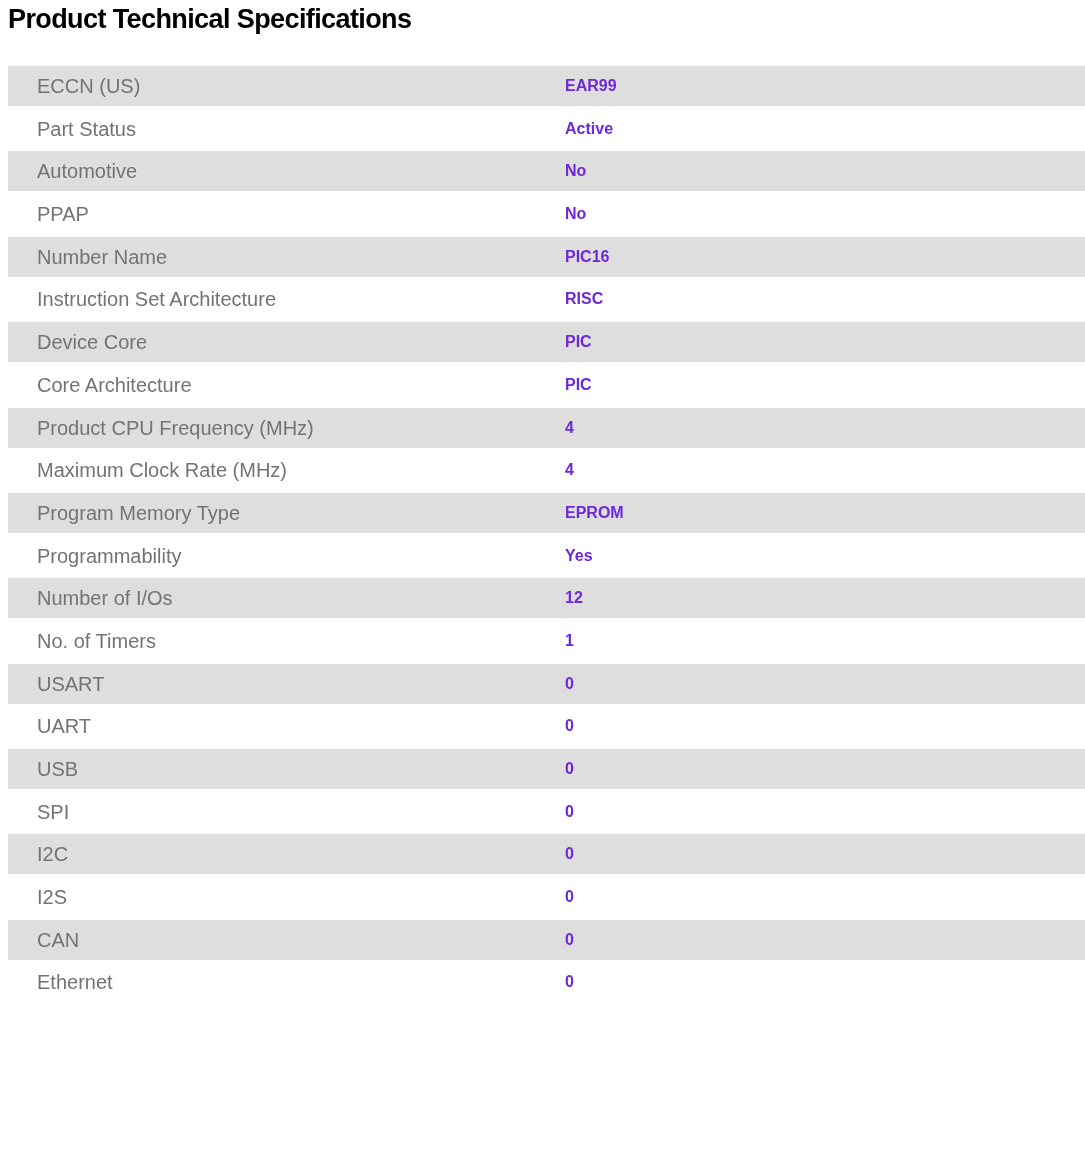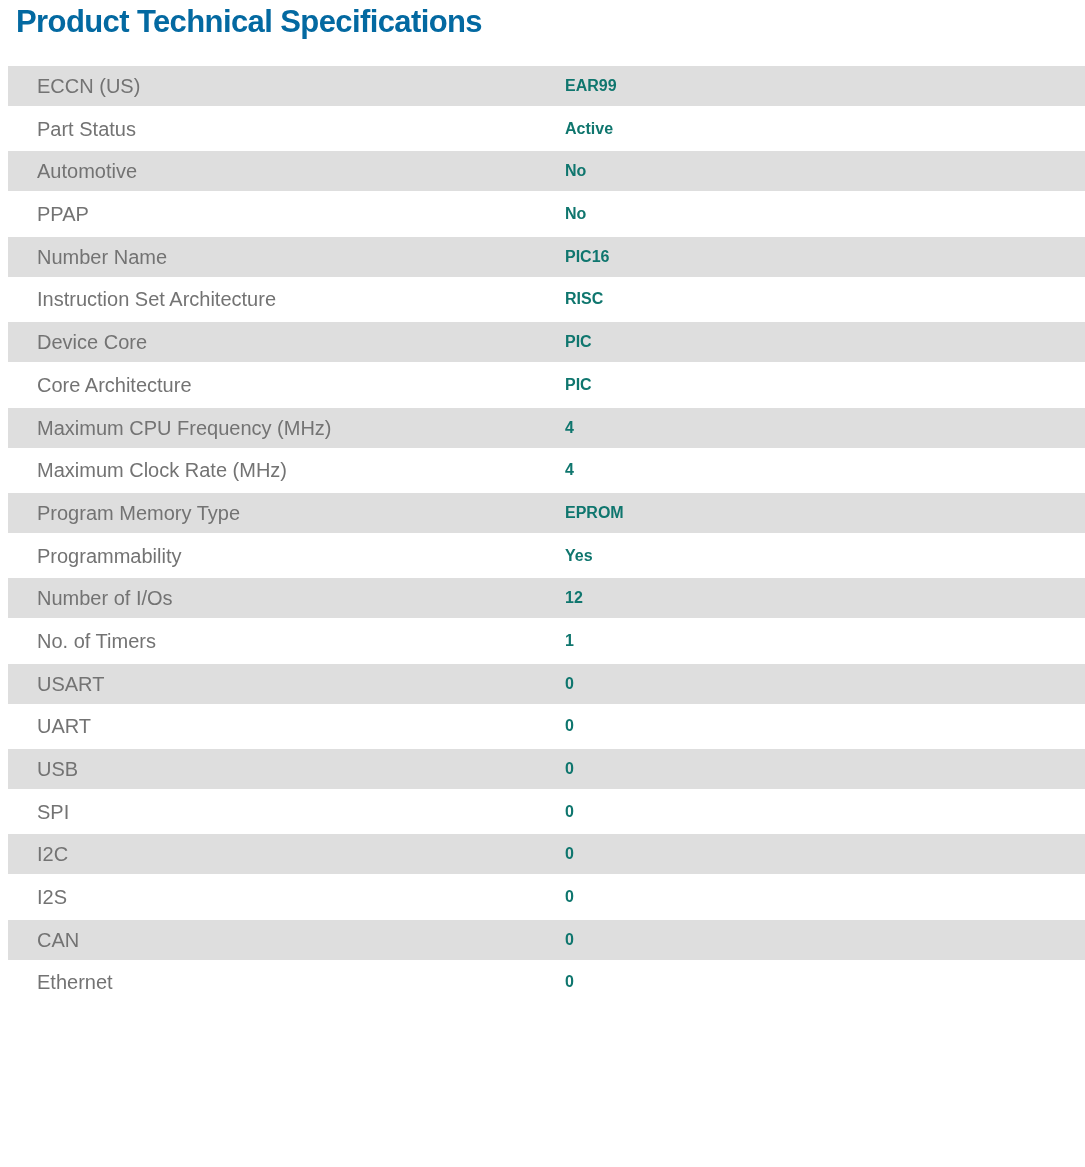--- a/index.html
+++ b/index.html
@@ -11,25 +11,25 @@
     font-family: "Liberation Sans", sans-serif;
   }
   .page {
     position: relative;
     width: 1085px;
     height: 1167px;
   }
   .page-title {
     position: absolute;
     top: 4px;
-    left: 16px;
-    font-size: 31px;
+    left: 8px;
+    font-size: 27px;
     font-weight: 700;
     letter-spacing: -0.6px;
-    color: #0369a1;
+    color: #000000;
   }
   .spec-table {
     position: absolute;
     top: 66px;
     left: 0;
     width: 1085px;
   }
   .spec-row {
     position: relative;
     height: 40px;
@@ -50,21 +50,21 @@
     color: #737373;
     white-space: nowrap;
   }
   .spec-value {
     position: absolute;
     left: 557px;
     top: 50%;
     transform: translateY(-50%);
     font-size: 16px;
     font-weight: 700;
-    color: #0f766e;
+    color: #6d28d9;
     white-space: nowrap;
   }
 </style>
 </head>
 <body>
 
 <div class="page">
   <h1 class="page-title">Product Technical Specifications</h1>
 
   <div class="spec-table">
@@ -94,21 +94,21 @@
       </div>
       <div class="spec-row">
         <span class="spec-label">Device Core</span>
         <span class="spec-value">PIC</span>
       </div>
       <div class="spec-row">
         <span class="spec-label">Core Architecture</span>
         <span class="spec-value">PIC</span>
       </div>
       <div class="spec-row">
-        <span class="spec-label">Maximum CPU Frequency (MHz)</span>
+        <span class="spec-label">Product CPU Frequency (MHz)</span>
         <span class="spec-value">4</span>
       </div>
       <div class="spec-row">
         <span class="spec-label">Maximum Clock Rate (MHz)</span>
         <span class="spec-value">4</span>
       </div>
       <div class="spec-row">
         <span class="spec-label">Program Memory Type</span>
         <span class="spec-value">EPROM</span>
       </div>

